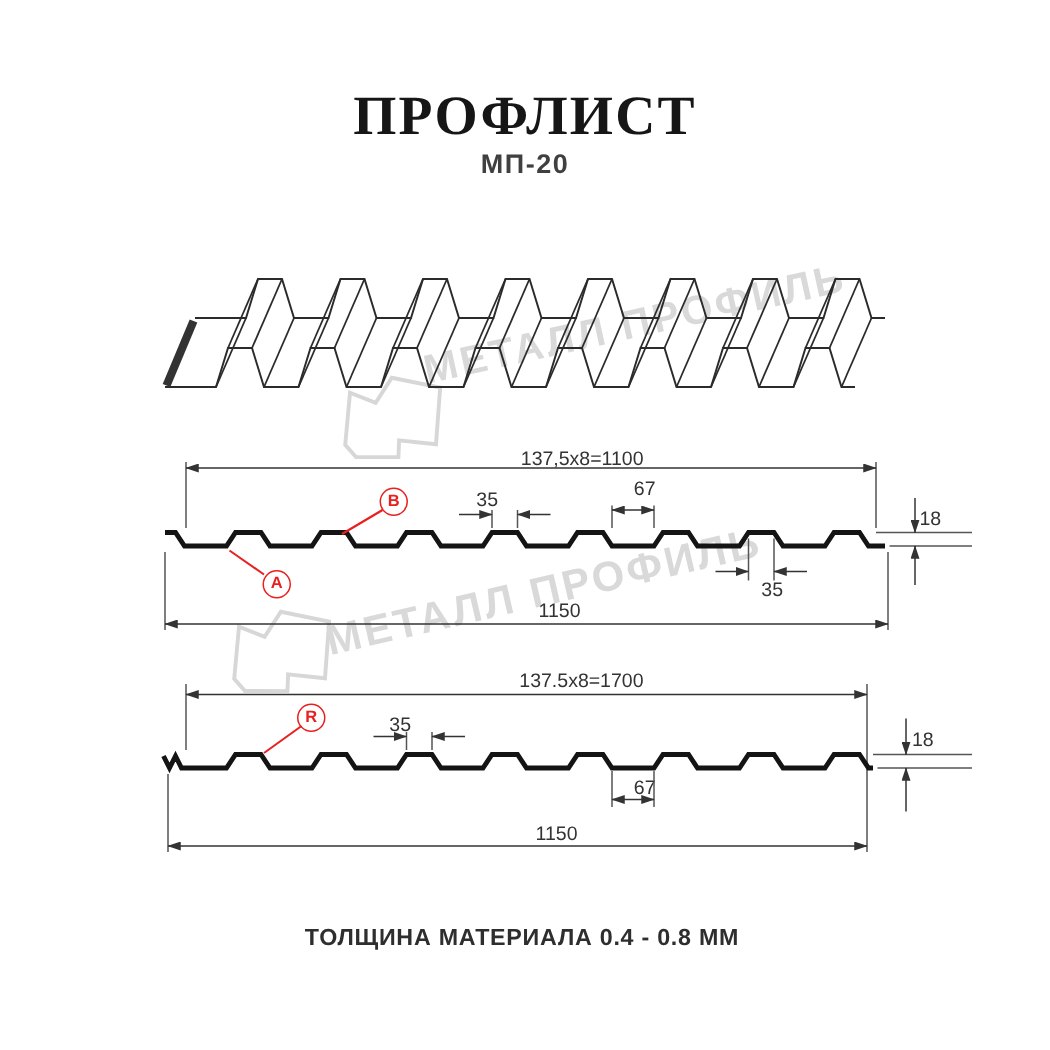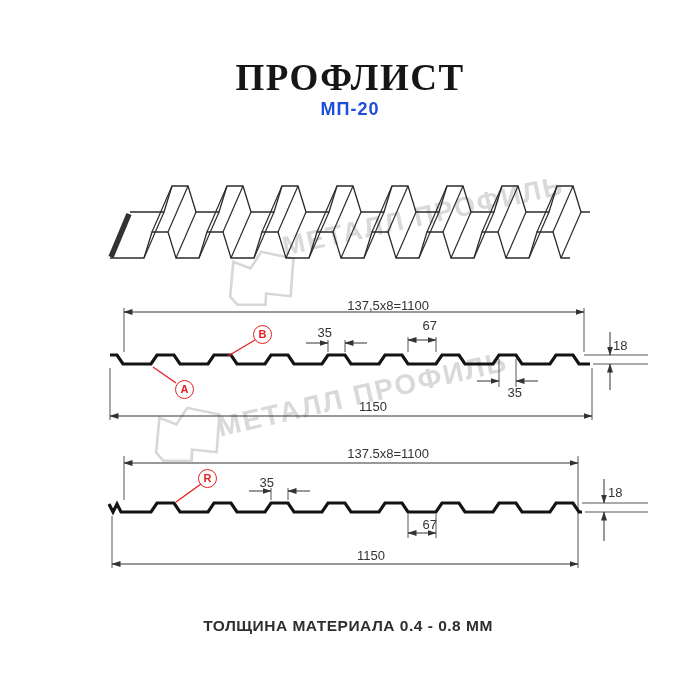--- a/index.html
+++ b/index.html
@@ -7,21 +7,21 @@
     width:700px;height:700px;position:relative;background:#ffffff;
     font-family:"Liberation Sans", sans-serif;overflow:hidden;
   }
   .abs{position:absolute;}
   .page-title{
     top:56px;left:0;width:700px;text-align:center;
     font-size:37px;font-weight:800;letter-spacing:1.5px;color:#161616;font-family:Liberation Serif, serif;
   }
   .model-subtitle{
     top:99px;left:0;width:700px;text-align:center;
-    font-size:18px;font-weight:600;letter-spacing:1px;color:#1d4ed8;
+    font-size:18px;font-weight:600;letter-spacing:1px;color:#404040;
   }
   .footer-note{
     top:617px;left:0;width:696px;text-align:center;
     font-size:15.5px;font-weight:600;letter-spacing:0.5px;color:#2e2e2e;
   }
   .dim{
     position:absolute;font-size:13px;color:#333;white-space:nowrap;
   }
   .c{text-align:right;}
   .callout{
@@ -175,21 +175,21 @@
   </g>
 </svg>
 
 <div class="dim c" style="left:279px;top:298px;width:150px;">137,5x8=1100</div>
 <div class="dim c" style="left:302px;top:325px;width:30px;">35</div>
 <div class="dim c" style="left:407px;top:318px;width:30px;">67</div>
 <div class="dim c" style="left:492px;top:385px;width:30px;">35</div>
 <div class="dim" style="left:613px;top:338px;">18</div>
 <div class="dim c" style="left:317px;top:399px;width:70px;">1150</div>
 
-<div class="dim c" style="left:279px;top:446px;width:150px;">137.5x8=1100</div>
+<div class="dim c" style="left:279px;top:446px;width:150px;">137.5x8=1700</div>
 <div class="dim c" style="left:244px;top:475px;width:30px;">35</div>
 <div class="dim c" style="left:407px;top:517px;width:30px;">67</div>
 <div class="dim" style="left:608px;top:485px;">18</div>
 <div class="dim c" style="left:315px;top:548px;width:70px;">1150</div>
 
 <div class="callout" style="left:175px;top:380px;">A</div>
 <div class="callout" style="left:253px;top:325px;">B</div>
 <div class="callout" style="left:198px;top:469px;">R</div>
 
 <div class="abs footer-note">ТОЛЩИНА МАТЕРИАЛА 0.4 - 0.8 ММ</div>

